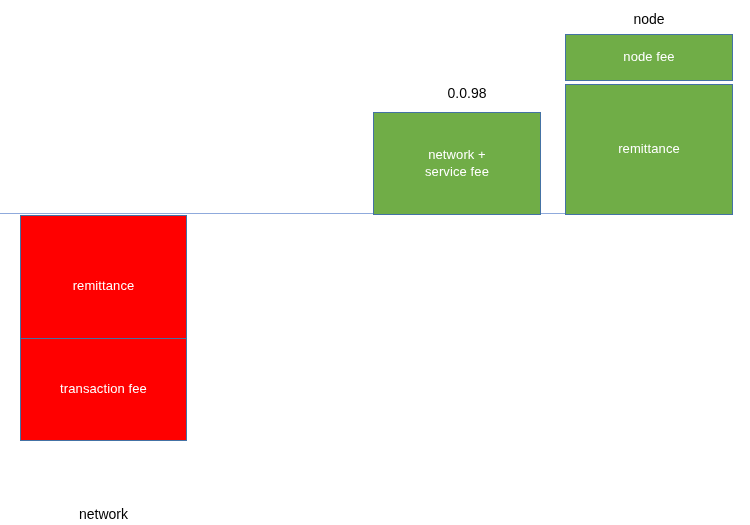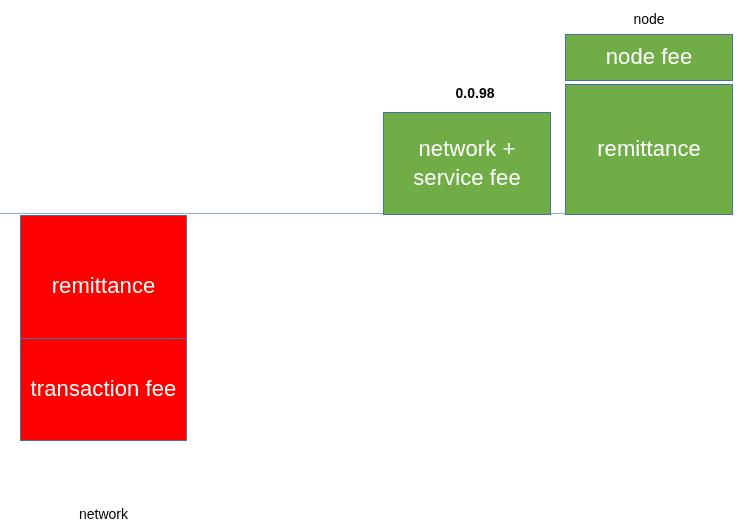--- a/index.html
+++ b/index.html
@@ -32,39 +32,39 @@
   
   .bar-seg {
     position: absolute;
     box-sizing: border-box;
     border: 1px solid #4472A4;
     display: flex;
     align-items: center;
     justify-content: center;
     text-align: center;
     color: #FFFFFF;
-    font-size: 22px;
+    font-size: 13px;
     line-height: 1.30;
     letter-spacing: 0.1px;
     white-space: pre-line;
   }
   .bar-seg.neg { background: #FF0000; }
   .bar-seg.pos { background: #70AD47; }
 
   
   
   #seg-sender-remittance {
     left: 20px;  top: 215px;  width: 167px; height: 143px;
   }
   #seg-sender-transaction-fee {
     left: 20px;  top: 338px;  width: 167px; height: 103px;
   }
   
   #seg-network-service-fee {
-    left: 383px; top: 112px;  width: 168px; height: 103px;
+    left: 373px; top: 112px;  width: 168px; height: 103px;
   }
   
   #seg-node-fee {
     left: 565px; top: 34px;   width: 168px; height: 47px;
   }
   #seg-node-remittance {
     left: 565px; top: 84px;   width: 168px; height: 131px;
   }
 
   
@@ -76,21 +76,21 @@
     text-align: center;
     white-space: nowrap;
   }
   #label-sender {
     left: 20px;  top: 503px;  width: 167px;
   }
   #label-node {
     left: 565px; top: 8px;    width: 168px;
   }
   #label-value-network {
-    left: 391px; top: 82px;   width: 168px; font-weight: bold;
+    left: 383px; top: 82px;   width: 168px;
   }
 </style>
 </head>
 <body>
 
 <div id="chart-canvas">
 
   <div class="axis-line"></div>
 
   <div class="bar-seg neg" id="seg-sender-remittance">remittance</div>

